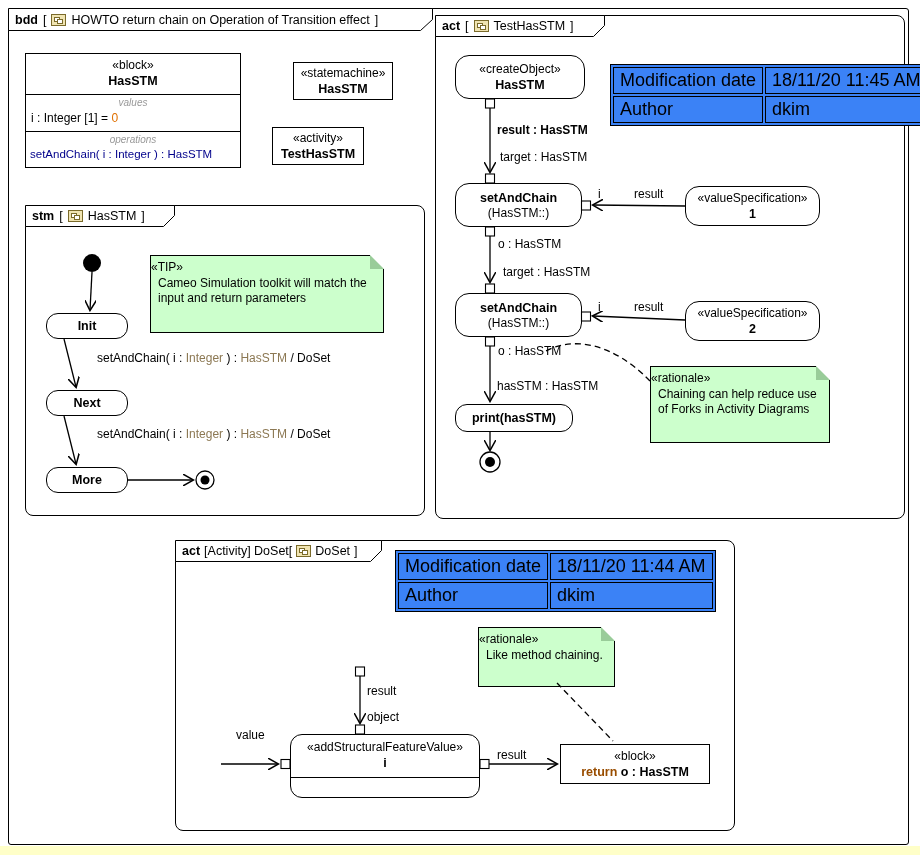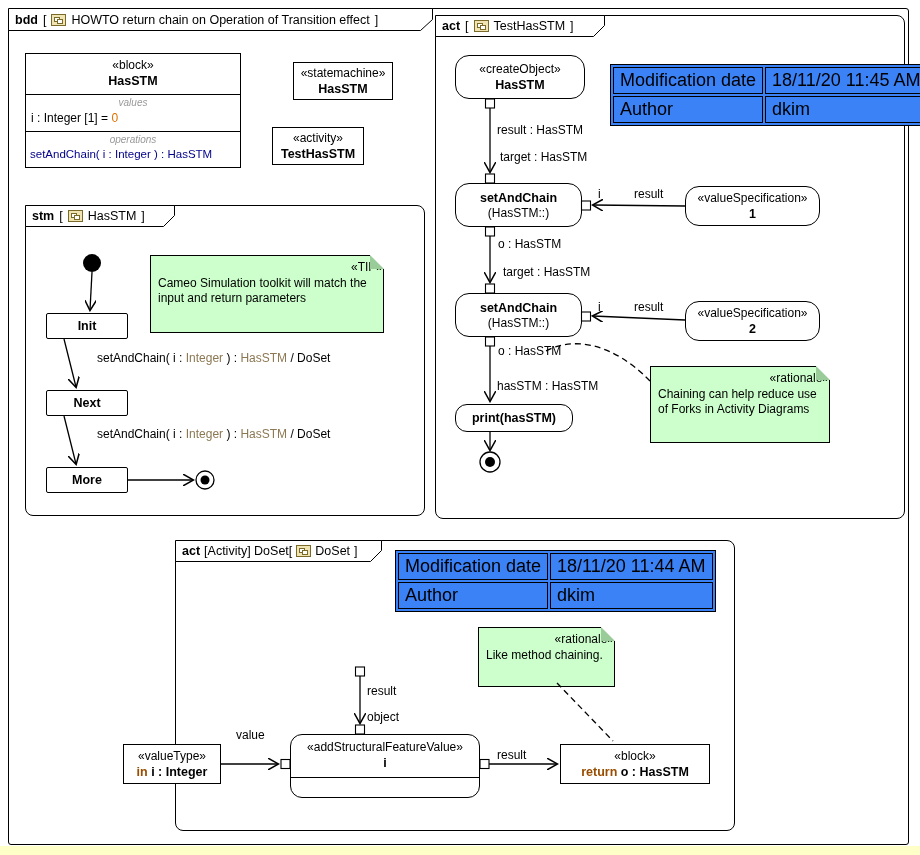--- a/index.html
+++ b/index.html
@@ -15,33 +15,33 @@
   .tab-kind { font-weight:bold; }
   .diagram-icon { display:inline-block; width:15px; height:12px; border:1px solid #7a6a2a; background:#f0e4b2; position:relative; box-sizing:border-box; }
   .diagram-icon::before { content:""; position:absolute; left:2px; top:2px; width:4px; height:3px; background:#fff; border:1px solid #7a6a2a; }
   .diagram-icon::after  { content:""; position:absolute; right:2px; bottom:1px; width:4px; height:3px; background:#fff; border:1px solid #7a6a2a; }
   .node { position:absolute; background:#fff; border:1px solid #000; box-sizing:border-box; z-index:3; }
   .rounded { border-radius:14px; }
   .centered-2line { display:flex; flex-direction:column; align-items:center; justify-content:center; }
   .stereo { display:block; text-align:center; font-size:12px; line-height:15px; }
   .node-name { display:block; text-align:center; font-weight:bold; font-size:12.5px; line-height:16px; }
   .node-sub { display:block; text-align:center; font-size:12px; line-height:15px; }
-  .state { border-radius:2px; font-weight:bold; font-size:12.5px; display:flex; align-items:center; justify-content:center; }
+  .state { border-radius:12px; font-weight:bold; font-size:12.5px; display:flex; align-items:center; justify-content:center; }
   .compartment + .compartment { border-top:1px solid #000; }
   .comp-head { padding:4px 0 5px; }
   .comp-caption { text-align:center; font-style:italic; color:#999; font-size:10px; padding-top:2px; line-height:12px; }
   .attr-line { font-size:12px; padding:2px 5px 6px; white-space:nowrap; }
   .op-line { font-size:11.5px; padding:2px 4px 7px; color:#00008b; white-space:nowrap; }
   .orange { color:#e07000; }
   .kw { color:#994d00; }
   .label { position:absolute; font-size:12px; white-space:nowrap; z-index:4; }
   .note { position:absolute; background:#ccffcc; border:1px solid #000; font-size:12px; z-index:3; }
   .note::before { content:""; position:absolute; top:-1px; right:-1px; width:0; height:0;
     border-style:solid; border-width:0 14px 14px 0; border-color:#fff #fff #99cc99 #99cc99; }
-  .note-stereo { text-align:right; padding-top:4px; font-size:12px; }
+  .note-stereo { text-align:left; padding-top:4px; font-size:12px; }
   .note-text { padding:2px 7px; line-height:15px; }
   table.info { position:absolute; border:1px solid #000; border-spacing:2px; background:#3b82f6; font-size:18px; z-index:3; }
   table.info td { border:1px solid #000; padding:2px 6px; white-space:nowrap; height:18px; }
   .connector-layer { position:absolute; left:0; top:0; z-index:6; pointer-events:none; }
   .big-action-top { padding:5px 0 6px; }
   .big-action-bottom { font-size:12px; padding:2px 7px 3px; }
   .single-line-node { display:flex; align-items:center; justify-content:center; font-size:12px; }
 </style>
 </head>
 <body>
@@ -166,21 +166,21 @@
       <td>dkim</td>
     </tr>
   </tbody>
     </table>
 
   <div class="node rounded centered-2line" style="left:455px;top:55px;width:130px;height:44px;">
     <span class="stereo">«createObject»</span>
     <span class="node-name">HasSTM</span>
   </div>
 
-  <div class="label" style="left:497px;top:123px;">result : HasSTM</div>
+  <div class="label" style="left:497px;top:123px;font-weight:bold;">result : HasSTM</div>
   <div class="label" style="left:500px;top:150px;">target : HasSTM</div>
 
   <div class="node rounded centered-2line" style="left:455px;top:183px;width:127px;height:44px;">
     <span class="node-name">setAndChain</span>
     <span class="node-sub">(HasSTM::)</span>
   </div>
 
   <div class="node rounded centered-2line" style="left:685px;top:186px;width:135px;height:40px;">
     <span class="stereo">«valueSpecification»</span>
     <span class="node-name">1</span>
@@ -232,24 +232,20 @@
   <div class="label" style="left:367px;top:684px;">result</div>
   <div class="label" style="left:367px;top:710px;">object</div>
 
   <div class="node" style="left:290px;top:734px;width:190px;height:64px;border-radius:12px;overflow:hidden;">
     <div class="big-action-top" style="border-bottom:1px solid #000;">
       <span class="stereo">«addStructuralFeatureValue»</span>
       <span class="node-name">i</span>
     </div>
   </div>
 
-  <div class="node centered-2line" style="left:123px;top:744px;width:98px;height:40px;">
-    <span class="stereo">«valueType»</span>
-    <span class="node-name"><span class="kw">in</span><span> i : Integer</span></span>
-  </div>
 
   <div class="label" style="left:236px;top:728px;">value</div>
   <div class="label" style="left:497px;top:748px;">result</div>
 
   <div class="node centered-2line" style="left:560px;top:744px;width:150px;height:40px;">
     <span class="stereo">«block»</span>
     <span class="node-name"><span class="kw">return</span><span> o : HasSTM</span></span>
   </div>
 
   <div class="note" style="left:478px;top:627px;width:135px;height:58px;">

